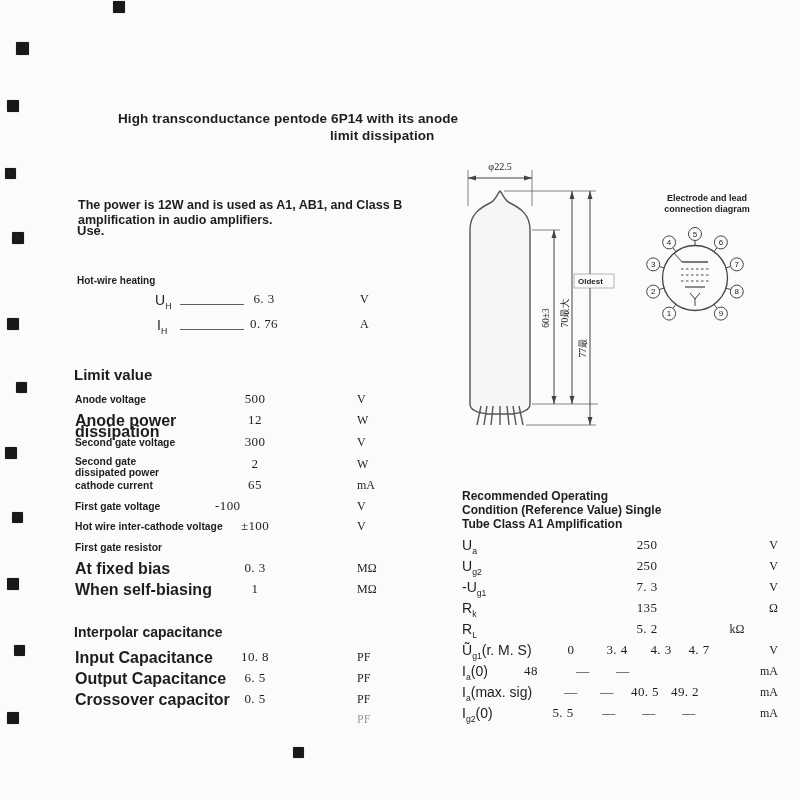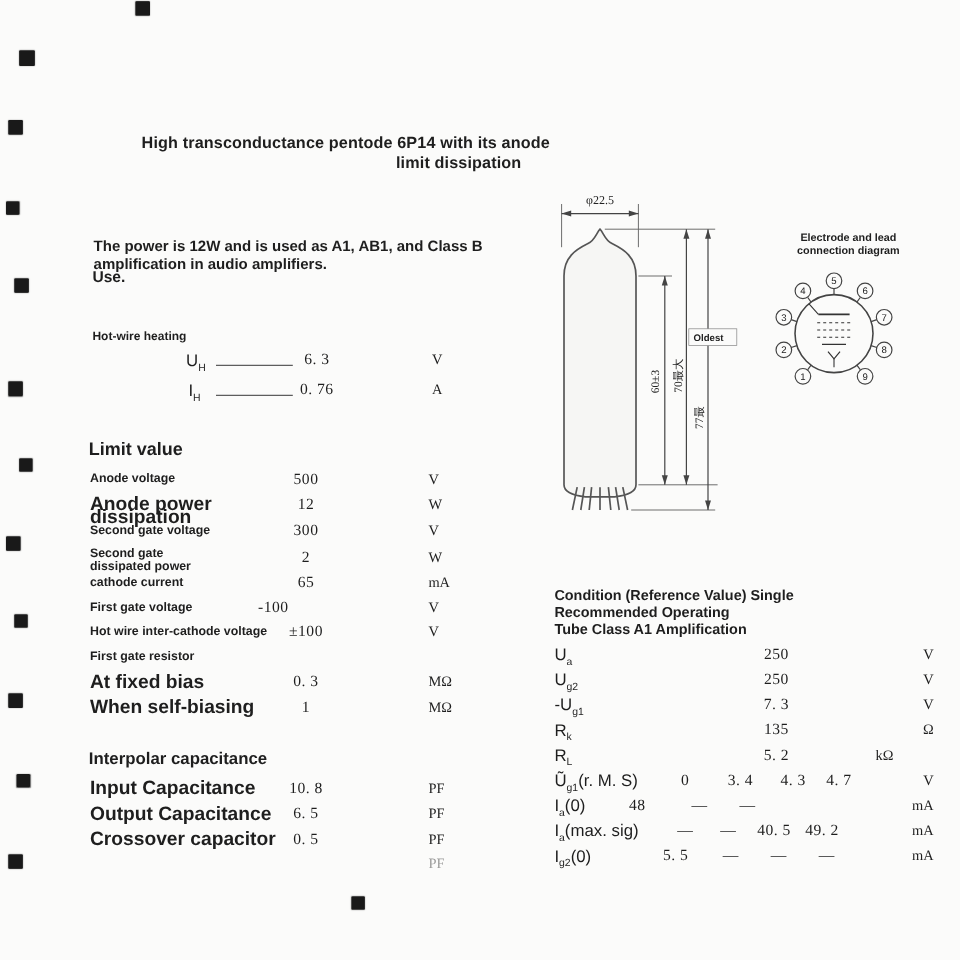--- a/index.html
+++ b/index.html
@@ -218,22 +218,22 @@
       <circle cx="114.8" cy="42.4" r="6.5" fill="#fbfbfa" stroke="#444" stroke-width="1"></circle>
       <text x="114.8" y="45.1" font-size="8" text-anchor="middle">7</text>
       <circle cx="114.8" cy="69.6" r="6.5" fill="#fbfbfa" stroke="#444" stroke-width="1"></circle>
       <text x="114.8" y="72.3" font-size="8" text-anchor="middle">8</text>
       <circle cx="98.9" cy="91.6" r="6.5" fill="#fbfbfa" stroke="#444" stroke-width="1"></circle>
       <text x="98.9" y="94.3" font-size="8" text-anchor="middle">9</text>
     </g>
   </svg>
 
   <div class="abs ophead" style="left:462px;top:489px;width:250px;">
+    <div>Recommended Operating</div>
     <div>Condition (Reference Value) Single</div>
-    <div>Recommended Operating</div>
     <div>Tube Class A1 Amplification</div>
   </div>
 
   <div class="abs oplbl" style="left:462px;top:537px;">
     <span>U</span><sub>a</sub><span></span>
   </div>
   <div class="abs val" style="left:592px;top:537px;width:110px;text-align:center;">250</div>
   <div class="abs unit" style="left:740px;top:538px;width:38px;text-align:right;">V</div>
 
   <div class="abs oplbl" style="left:462px;top:558px;">

